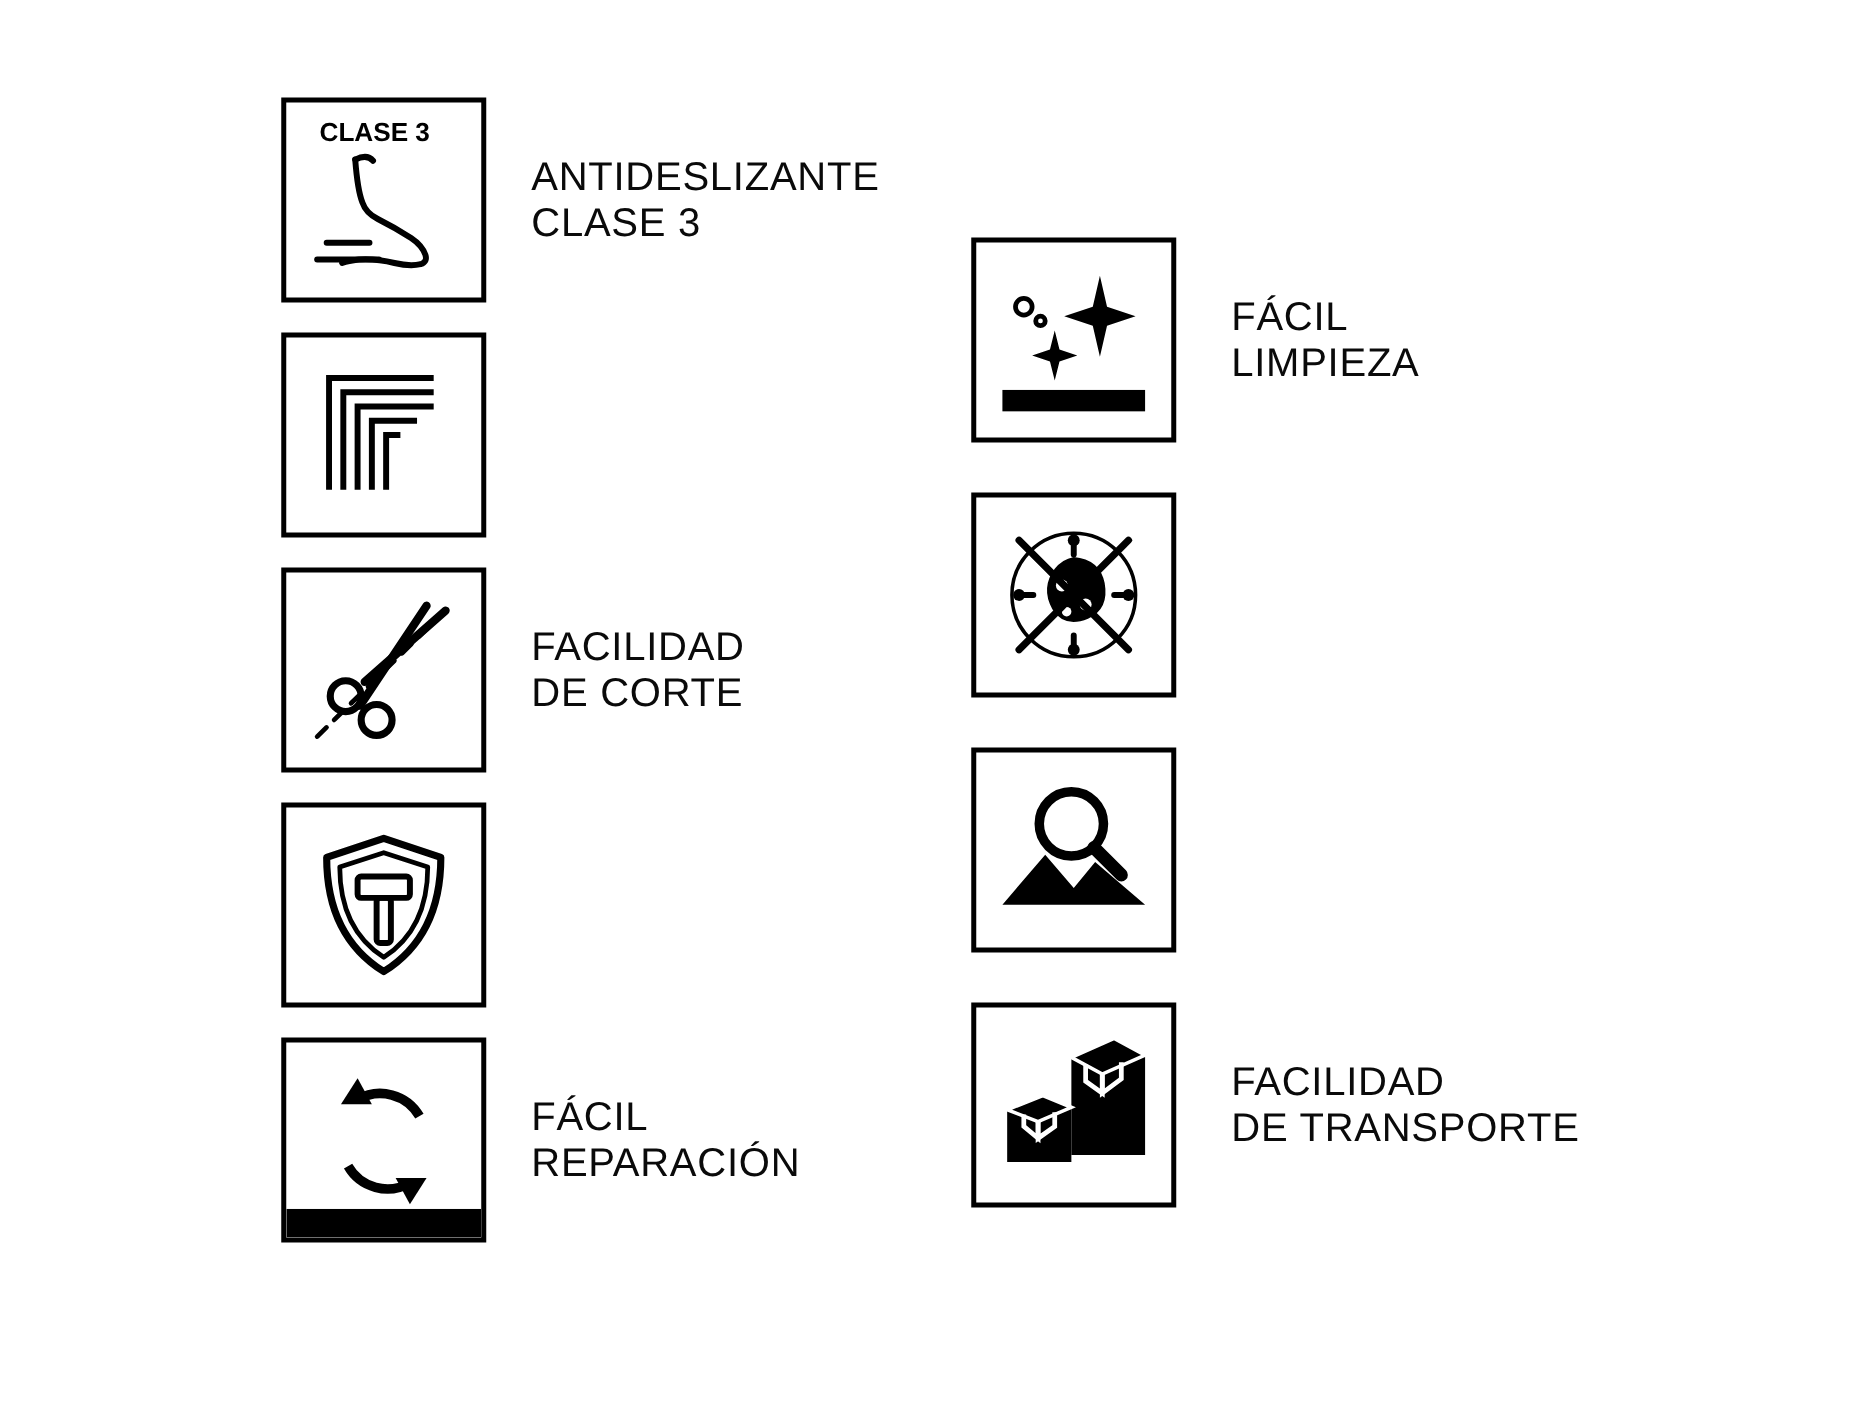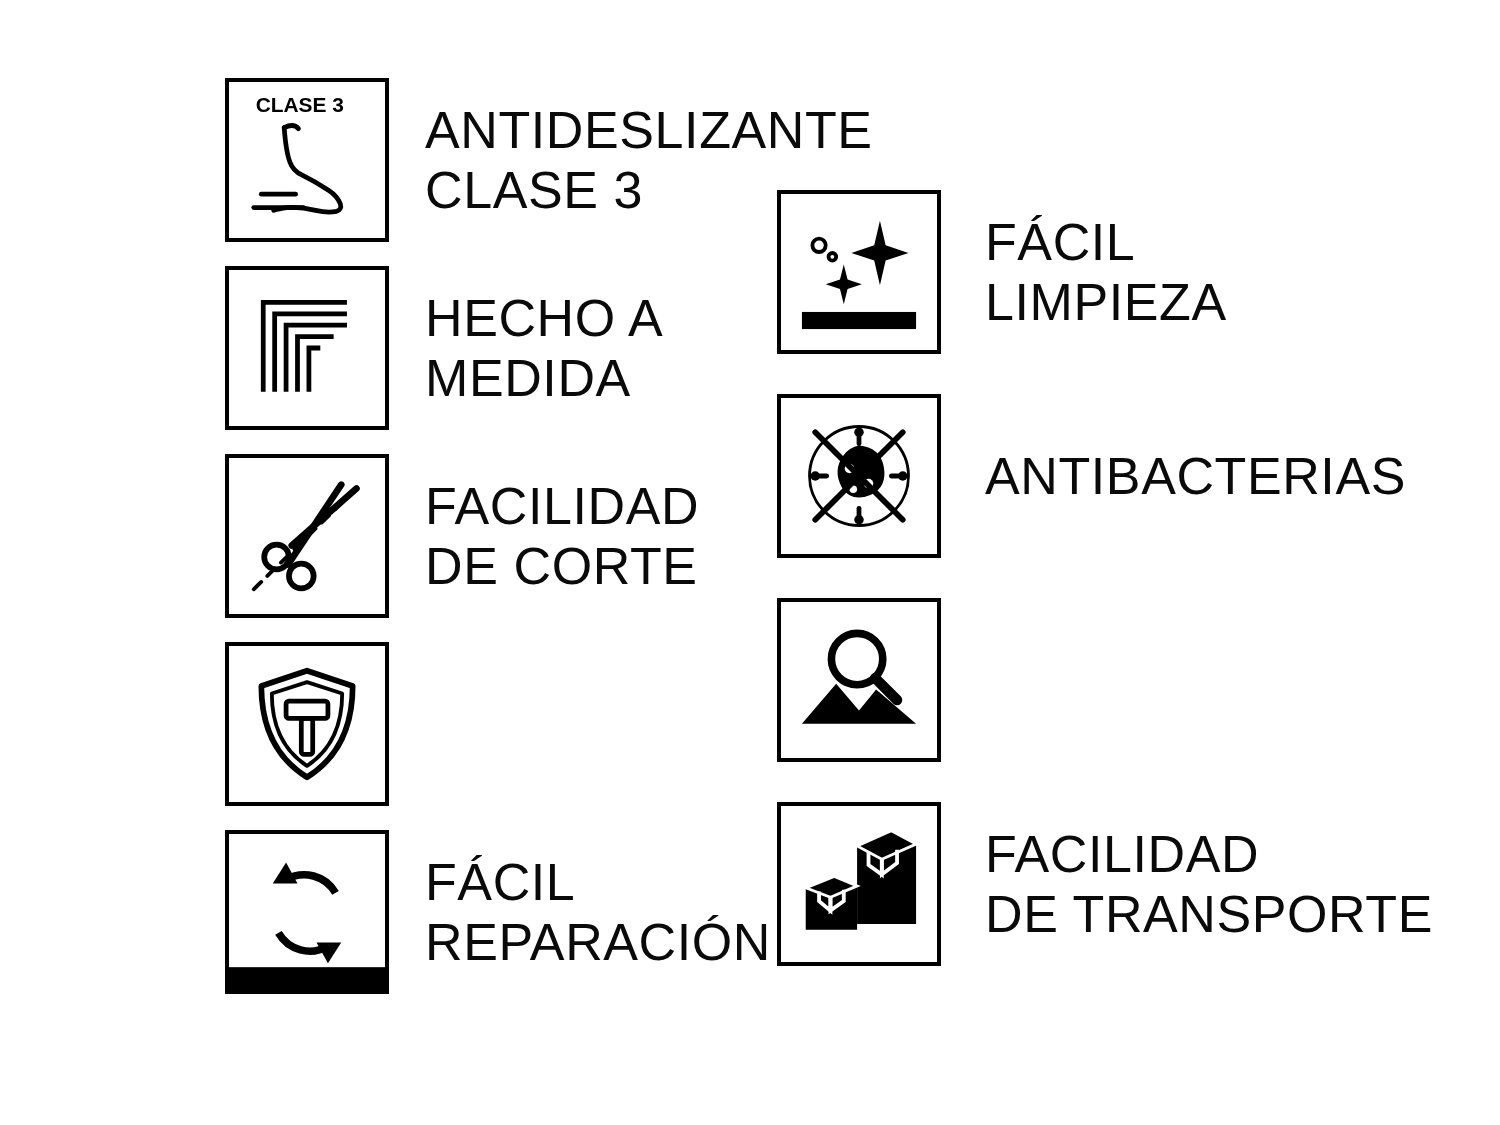--- a/index.html
+++ b/index.html
@@ -56,21 +56,21 @@
     background: #fff;
     overflow: hidden;
   }
   .icon-box svg {
     display: block;
     width: 100%;
     height: 100%;
   }
   .feature-label {
     margin-left: 36px;
-    font-size: 52px;
+    font-size: 32px;
     line-height: 1.16;
     letter-spacing: 0.6px;
     white-space: pre-line;
     font-weight: 400;
     color: #0a0a0a;
   }
   #col-right .feature-label {
     margin-left: 44px;
   }
 </style>
@@ -98,22 +98,20 @@
     <div class="feature-row">
       <div class="icon-box">
         <svg viewBox="0 0 164 164" xmlns="http://www.w3.org/2000/svg">
           <path d="M36 128 L36 34 L124 34" fill="none" stroke="#000" stroke-width="5"></path>
           <path d="M48 128 L48 46 L124 46" fill="none" stroke="#000" stroke-width="5"></path>
           <path d="M60 128 L60 58 L124 58" fill="none" stroke="#000" stroke-width="5"></path>
           <path d="M72 128 L72 70 L110 70" fill="none" stroke="#000" stroke-width="5"></path>
           <path d="M84 128 L84 82 L96 82" fill="none" stroke="#000" stroke-width="5"></path>
         </svg>
       </div>
-      <div class="feature-label">HECHO A
-MEDIDA</div>
     </div>
 
     <div class="feature-row">
       <div class="icon-box">
         <svg viewBox="0 0 164 164" xmlns="http://www.w3.org/2000/svg">
           <line x1="26" y1="138" x2="140" y2="26" stroke="#000" stroke-width="4" stroke-dasharray="11 9" stroke-linecap="round"></line>
           <path d="M134 32 L66 92" fill="none" stroke="#000" stroke-width="7" stroke-linecap="round"></path>
           <path d="M118 28 L62 112" fill="none" stroke="#000" stroke-width="7" stroke-linecap="round"></path>
           <circle cx="50" cy="104" r="13" fill="none" stroke="#000" stroke-width="6"></circle>
           <circle cx="76" cy="124" r="13" fill="none" stroke="#000" stroke-width="6"></circle>
@@ -185,21 +183,20 @@
           <circle cx="82" cy="128" r="5" fill="#000"></circle>
           <circle cx="36" cy="82" r="5" fill="#000"></circle>
           <path d="M82 50 q22 2 26 22 q4 22 -14 30 q-20 8 -30 -8 q-10 -18 2 -34 q6 -8 16 -10 Z" fill="#000"></path>
           <circle cx="72" cy="74" r="5" fill="#fff"></circle>
           <circle cx="92" cy="90" r="5" fill="#fff"></circle>
           <circle cx="76" cy="96" r="4" fill="#fff"></circle>
           <line x1="36" y1="36" x2="128" y2="128" stroke="#000" stroke-width="6" stroke-linecap="round"></line>
           <line x1="128" y1="36" x2="36" y2="128" stroke="#000" stroke-width="6" stroke-linecap="round"></line>
         </svg>
       </div>
-      <div class="feature-label">ANTIBACTERIAS</div>
     </div>
 
     <div class="feature-row">
       <div class="icon-box">
         <svg viewBox="0 0 164 164" xmlns="http://www.w3.org/2000/svg">
           <circle cx="80" cy="60" r="27" fill="none" stroke="#000" stroke-width="8"></circle>
           <line x1="99" y1="80" x2="122" y2="103" stroke="#000" stroke-width="11" stroke-linecap="round"></line>
           <polygon points="22,128 58,86 82,114 100,92 142,128" fill="#000"></polygon>
         </svg>
       </div>

